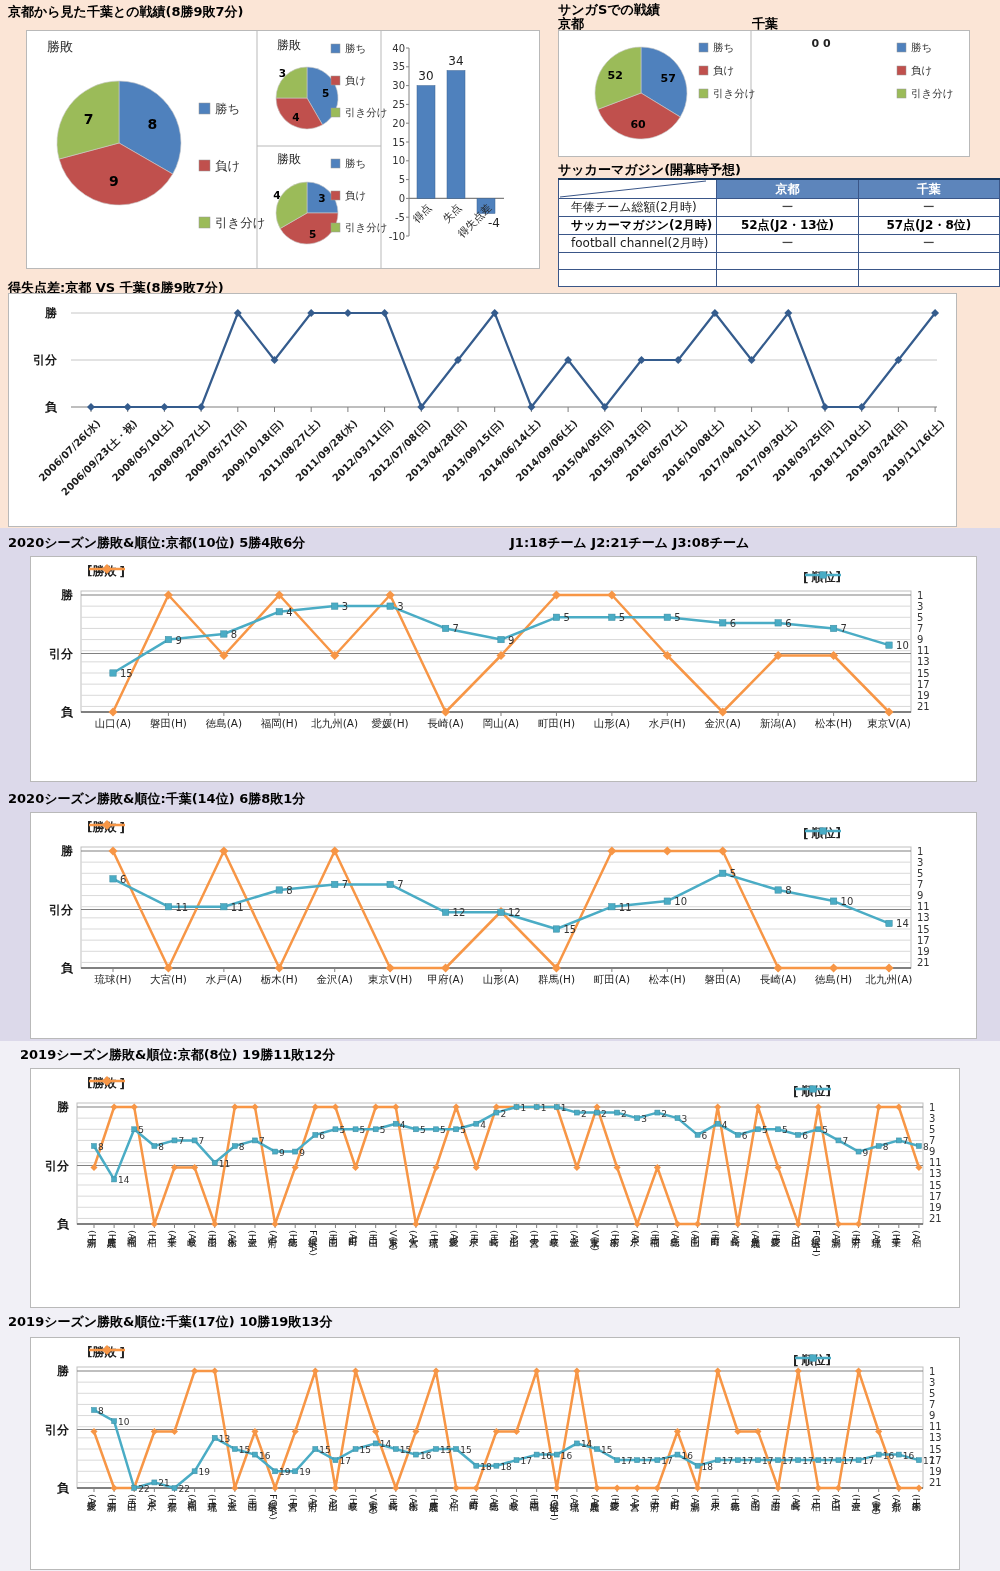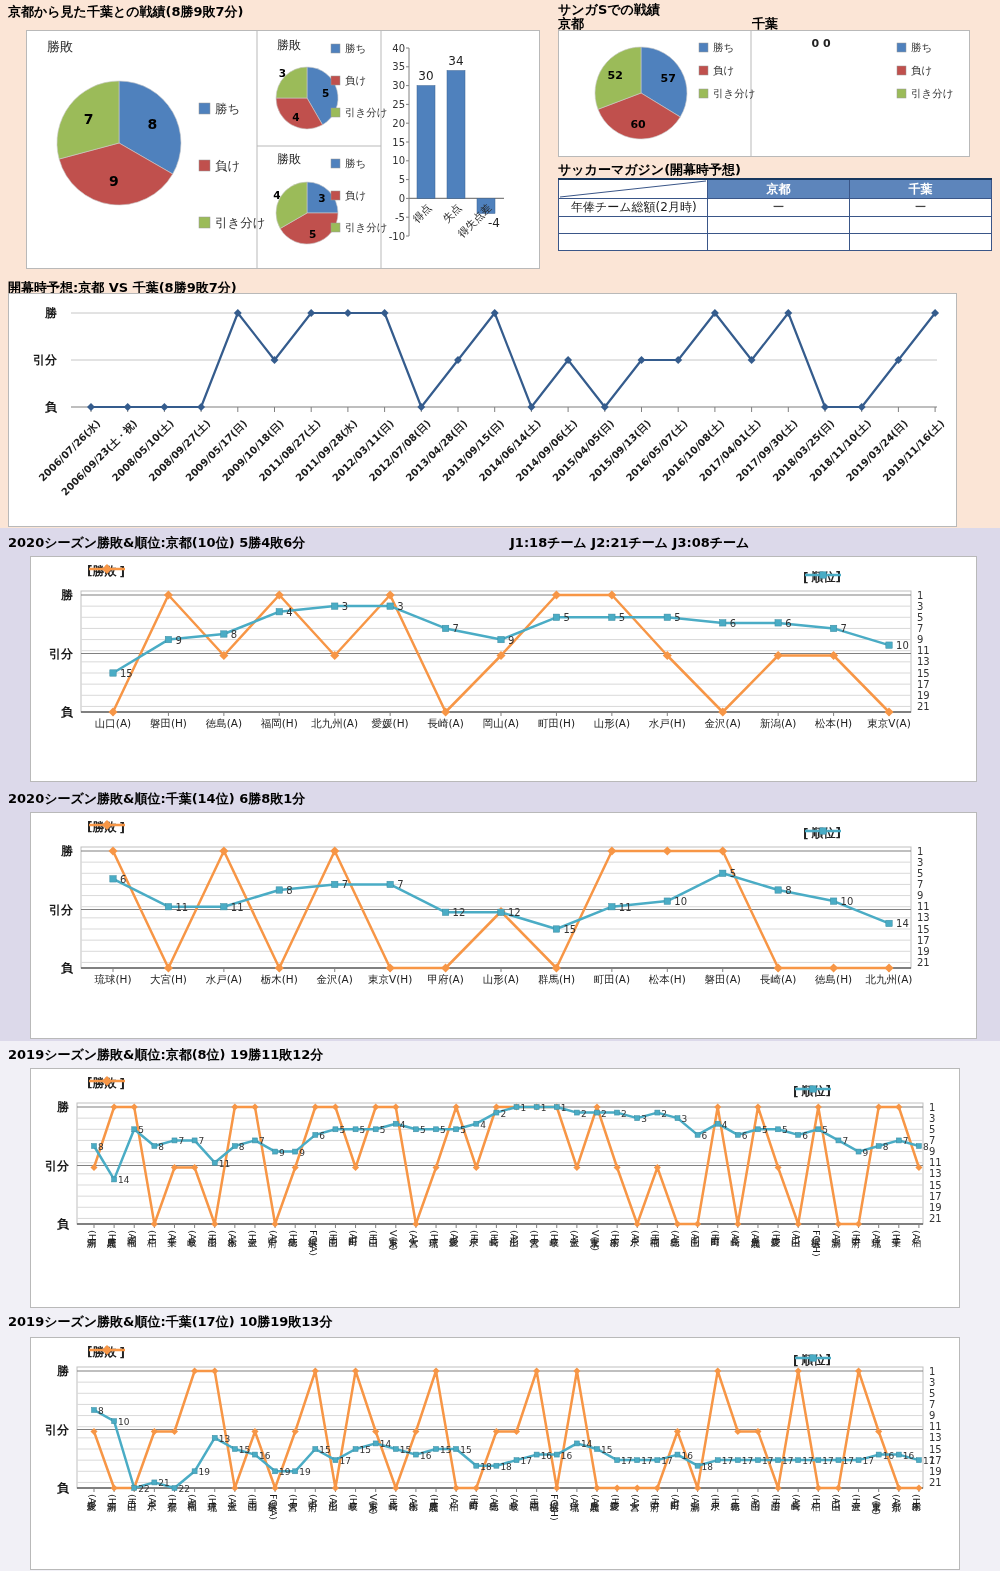--- a/index.html
+++ b/index.html
@@ -158,34 +158,44 @@
         <th class="ch">京都</th>
         <th class="ch">千葉</th>
       </tr>
     </thead>
     <tbody id="eval-body">
         <tr>
           <td class="lab">年俸チーム総額(2月時)</td>
           <td class="val">ー</td>
           <td class="val">ー</td>
         </tr>
+        <tr class="bold">
+          <td class="lab">サッカーマガジン(2月時)</td>
+          <td class="val">52点(J2・13位)</td>
+          <td class="val">57点(J2・8位)</td>
+        </tr>
+        <tr>
+          <td class="lab">football channel(2月時)</td>
+          <td class="val">ー</td>
+          <td class="val">ー</td>
+        </tr>
         <tr>
           <td class="lab"></td>
           <td class="val"></td>
           <td class="val"></td>
         </tr>
         <tr>
           <td class="lab"></td>
           <td class="val"></td>
           <td class="val"></td>
         </tr>
       </tbody>
   </table>
 
-  <div class="ttl" style="left:8px;top:279px">開幕時予想:京都 VS 千葉(8勝9敗7分)</div>
+  <div class="ttl" style="left:8px;top:279px">得失点差:京都 VS 千葉(8勝9敗7分)</div>
   <div class="panel" id="box-hist" style="left:8px;top:293px;width:947px;height:232px">
       <svg id="svg-hist" width="947" height="232">
         <line x1="62" y1="19" x2="928" y2="19" stroke="#c6c6c6"></line>
         <line x1="62" y1="66" x2="928" y2="66" stroke="#c6c6c6"></line>
         <line x1="62" y1="113" x2="928" y2="113" stroke="#7f7f7f" stroke-width="1.2"></line>
         <text x="48" y="23" font-size="12" fill="#1a1a1a" text-anchor="end" font-weight="600">勝</text>
         <text x="48" y="70" font-size="12" fill="#1a1a1a" text-anchor="end" font-weight="600">引分</text>
         <text x="48" y="117" font-size="12" fill="#1a1a1a" text-anchor="end" font-weight="600">負</text>
         <line x1="82" y1="113" x2="82" y2="118" stroke="#7f7f7f"></line>
         <line x1="118.7" y1="113" x2="118.7" y2="118" stroke="#7f7f7f"></line>
@@ -511,21 +521,21 @@
       <div class="legend-line" style="left: 772px; top: 12px;">
         <span>[</span>
         <svg width="40" height="12">
           <line x1="2" y1="6" x2="38" y2="6" stroke="#4aacc5" stroke-width="2.5"></line>
           <rect x="16.8" y="2.8" width="6.4" height="6.4" fill="#4aacc5" stroke="#3b8ba0" stroke-width="0.5"></rect>
         </svg>
         <span>順位]</span>
       </div>
     </div>
 
-  <div class="ttl" style="left:8px;top:1046px">2019シーズン勝敗&amp;順位:京都(8位) 19勝11敗12分</div>
+  <div class="ttl" style="left:20px;top:1046px">2019シーズン勝敗&amp;順位:京都(8位) 19勝11敗12分</div>
   <div class="panel" id="box-k19" style="left:30px;top:1068px;width:928px;height:238px">
       <svg width="928" height="238" style="position: absolute; left: 0px; top: 0px;">
         <rect x="46" y="34" width="846" height="121" fill="none" stroke="#bfbfbf"></rect>
         <line x1="46" y1="49.14285714285714" x2="892" y2="49.14285714285714" stroke="#d9d9d9"></line>
         <line x1="46" y1="60.285714285714285" x2="892" y2="60.285714285714285" stroke="#d9d9d9"></line>
         <line x1="46" y1="71.42857142857143" x2="892" y2="71.42857142857143" stroke="#d9d9d9"></line>
         <line x1="46" y1="82.57142857142857" x2="892" y2="82.57142857142857" stroke="#d9d9d9"></line>
         <line x1="46" y1="93.71428571428572" x2="892" y2="93.71428571428572" stroke="#d9d9d9"></line>
         <line x1="46" y1="104.85714285714286" x2="892" y2="104.85714285714286" stroke="#d9d9d9"></line>
         <line x1="46" y1="116" x2="892" y2="116" stroke="#d9d9d9"></line>

